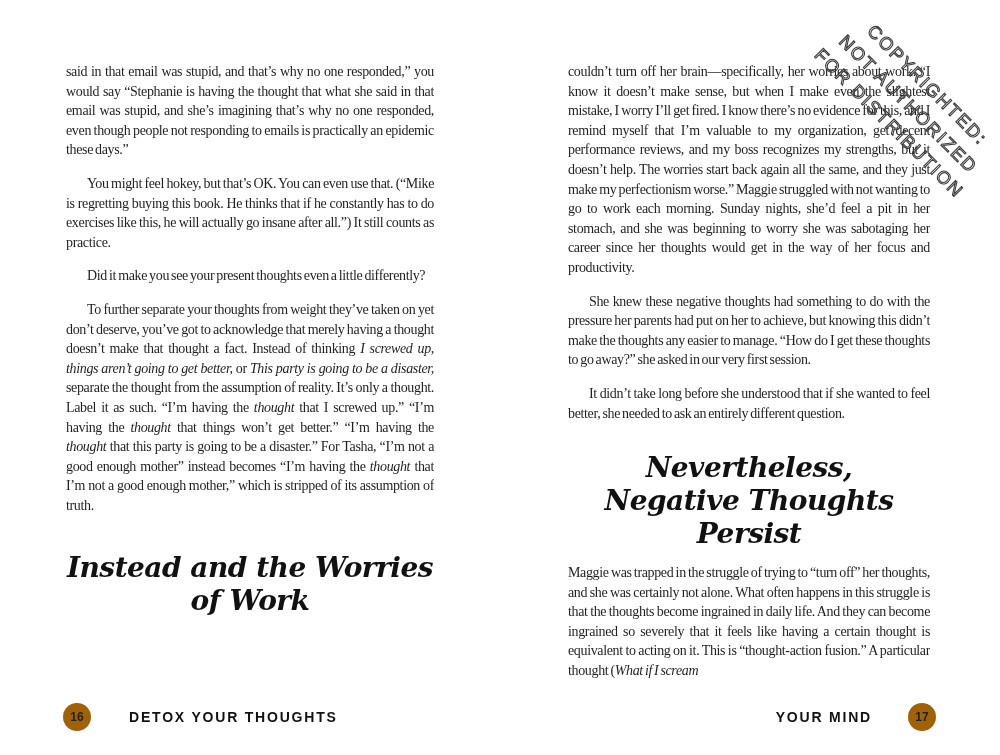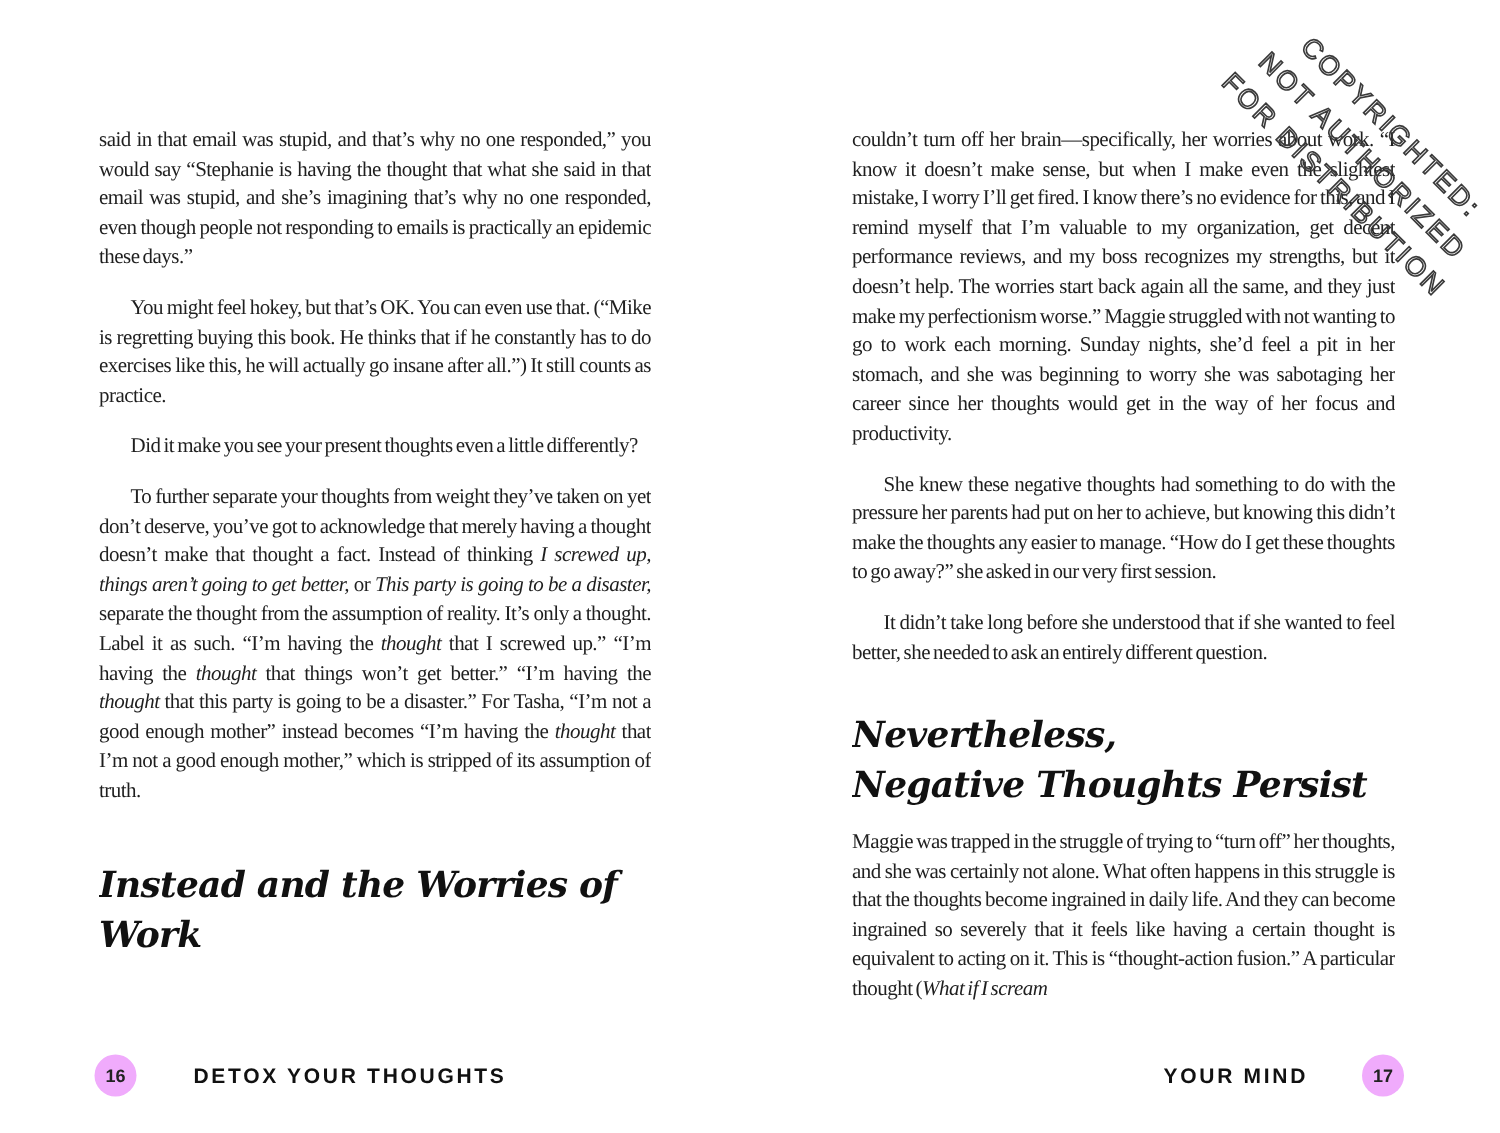--- a/index.html
+++ b/index.html
@@ -2,45 +2,45 @@
 <html lang="en"><head>
 <meta charset="utf-8">
 <style>
   html, body { margin:0; padding:0; }
   body {
     width:1000px; height:755px; position:relative; overflow:hidden;
     background:#ffffff; color:#1f1f1f;
     font-family:"Liberation Serif", serif;
   }
   .page-column {
-    position:absolute; top:84px; height:625px; overflow:hidden;
+    position:absolute; top:62px; height:625px; overflow:hidden;
   }
   .page-column.left  { left:66px;  width:368px; }
   .page-column.right { left:568px; width:362px; }
   .para {
     margin:0; font-size:14px; line-height:19.6px;
     text-align:justify; letter-spacing:-0.35px; word-spacing:-1.1px;
     hyphens:auto; -webkit-hyphens:auto;
   }
   .para.indent { text-indent:21px;margin-top:14px; }
   .script-heading {
     font-family:"DejaVu Serif", serif; font-style:italic; font-weight:700;
-    font-size:24px; line-height:33px; color:#111;
+    font-size:28px; line-height:33px; text-align:center; color:#111;
     letter-spacing:-0.5px; margin:0;
   }
   .heading-left  { margin-top:36px; margin-bottom:13px; }
   .heading-right { margin-top:28px; margin-bottom:13px; }
   .footer {
     position:absolute; top:703px; display:flex; align-items:center;
     font-family:"Liberation Sans", sans-serif;
   }
   .footer.left  { left:63px;  gap:38px; }
   .footer.right { right:64px; gap:36px; }
   .page-circle {
-    width:28px; height:28px; border-radius:50%; background:#f0abfc;
+    width:28px; height:28px; border-radius:50%; background:#a16207;
     display:flex; align-items:center; justify-content:center;
     font-weight:700; font-size:12px; color:#222;
   }
   .running-title {
     font-weight:700; font-size:14px; letter-spacing:1.8px; color:#111;
   }
   .watermark {
     position:absolute; left:772px; top:64px; width:272px;
     transform:rotate(45deg);
     text-align:center; pointer-events:none; z-index:5;

